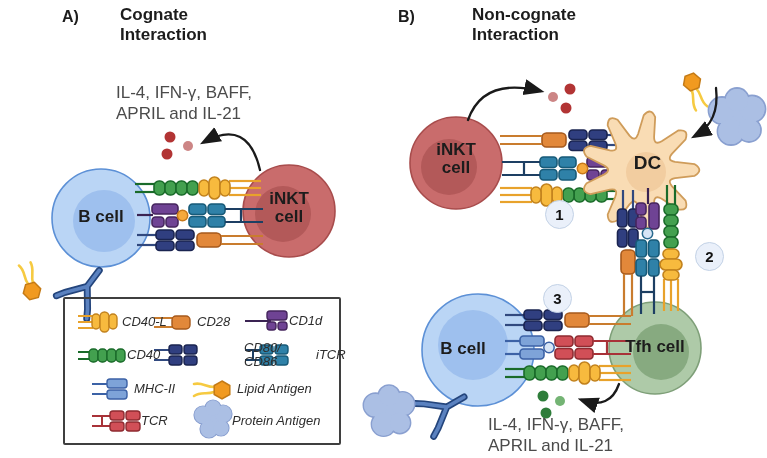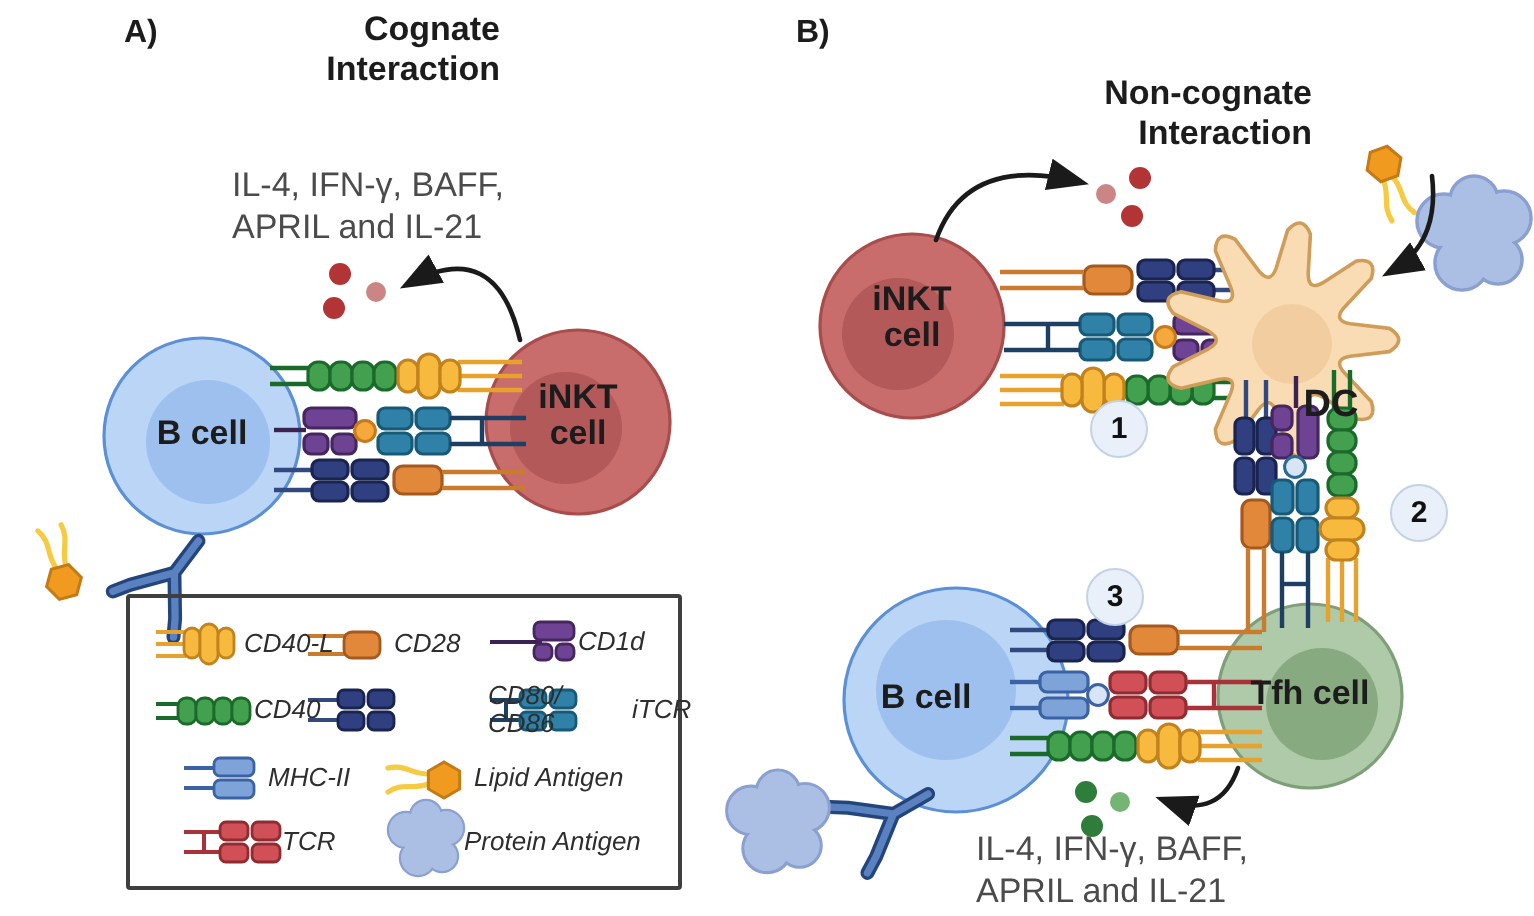--- a/index.html
+++ b/index.html
@@ -1,21 +1,21 @@
 <!DOCTYPE html>
 <html><head>
 <meta charset="utf-8">
 <style>
   html,body{margin:0;padding:0;background:#ffffff;}
   #stage{position:relative;width:767px;height:458px;background:#ffffff;overflow:hidden;
          font-family:"Liberation Sans", sans-serif;}
   #fig{position:absolute;left:0;top:0;}
   .txt{position:absolute;color:#1c1c1c;}
   .panel-label{font-weight:bold;font-size:16px;}
-  .panel-title{font-weight:bold;font-size:17px;text-align:right;line-height:1.18;}
+  .panel-title{font-weight:bold;font-size:17px;text-align:left;line-height:1.18;}
   .cytokines{font-size:17px;color:#4b4b4b;line-height:1.25;text-align:left;}
   .cell-label{font-weight:bold;font-size:17px;text-align:center;line-height:1.05;}
   .dc-label{font-weight:bold;font-size:19px;text-align:center;}
   .badge{position:absolute;width:27px;height:27px;border-radius:50%;
          background:#eaf0fa;border:1.5px solid #c3d2e6;display:flex;align-items:center;
          justify-content:center;font-weight:bold;font-size:15px;color:#111;}
   .legend-box{position:absolute;left:63px;top:297px;width:274px;height:144px;
               border:2px solid #3f3f3f;border-radius:2px;background:transparent;}
   .lg-label{position:absolute;font-size:13px;color:#2e2e2e;line-height:1.05;font-style:italic;}
 </style>
@@ -305,23 +305,23 @@
   <use href="#protein" transform="translate(213,420)"></use>
 </svg>
 
 <div class="txt panel-label" style="left:62px;top:8px;">A)</div>
 <div class="txt panel-title" style="left:120px;top:5px;width:130px;">Cognate Interaction</div>
 <div class="txt cytokines" style="left:116px;top:82px;width:150px;">IL-4, IFN-γ, BAFF, APRIL and IL-21</div>
 <div class="txt cell-label" style="left:61px;top:208px;width:80px;">B cell</div>
 <div class="txt cell-label" style="left:259px;top:190px;width:60px;">iNKT cell</div>
 
 <div class="txt panel-label" style="left:398px;top:8px;">B)</div>
-<div class="txt panel-title" style="left:496px;top:5px;width:160px;margin-top:32px;">Non-cognate Interaction</div>
+<div class="txt panel-title" style="left:472px;top:5px;width:160px;">Non-cognate Interaction</div>
 <div class="txt cell-label" style="left:426px;top:141px;width:60px;">iNKT cell</div>
-<div class="txt dc-label" style="left:638px;top:152px;width:55px;margin-top:40px;">DC</div>
+<div class="txt dc-label" style="left:620px;top:152px;width:55px;">DC</div>
 <div class="txt cell-label" style="left:423px;top:340px;width:80px;">B cell</div>
 <div class="txt cell-label" style="left:615px;top:338px;width:80px;">Tfh cell</div>
 <div class="txt cytokines" style="left:488px;top:414px;width:150px;">IL-4, IFN-γ, BAFF, APRIL and IL-21</div>
 
 <div class="badge" style="left:545px;top:200px;">1</div>
 <div class="badge" style="left:695px;top:242px;">2</div>
 <div class="badge" style="left:543px;top:284px;">3</div>
 
 <div class="legend-box"></div>
 <div class="lg-label" style="left:122px;top:315px;">CD40-L</div>

